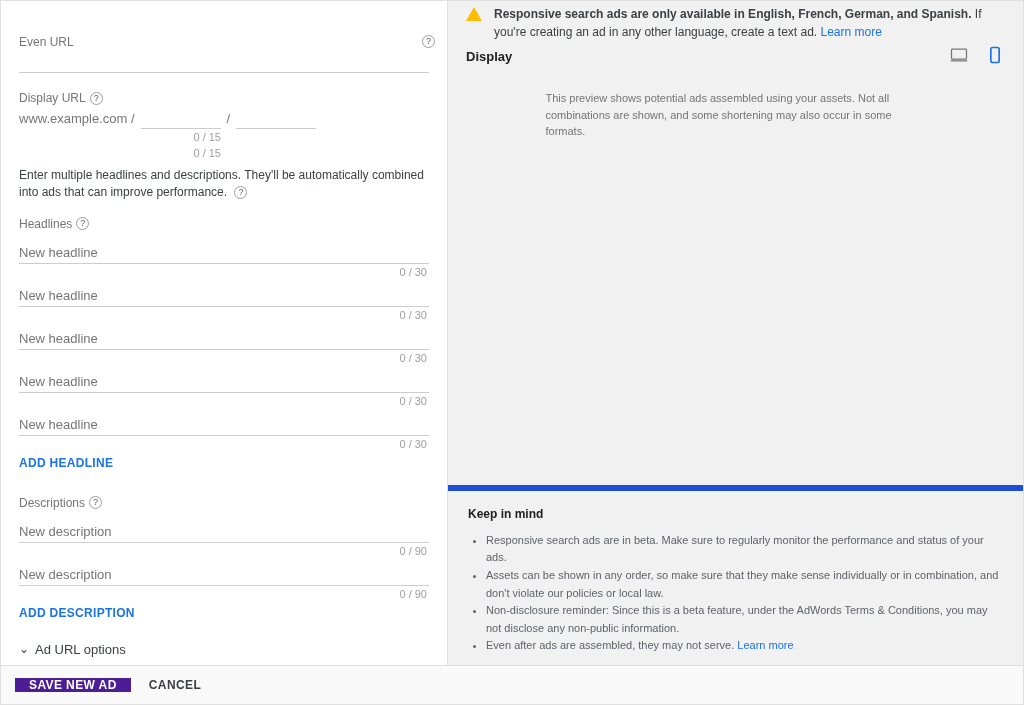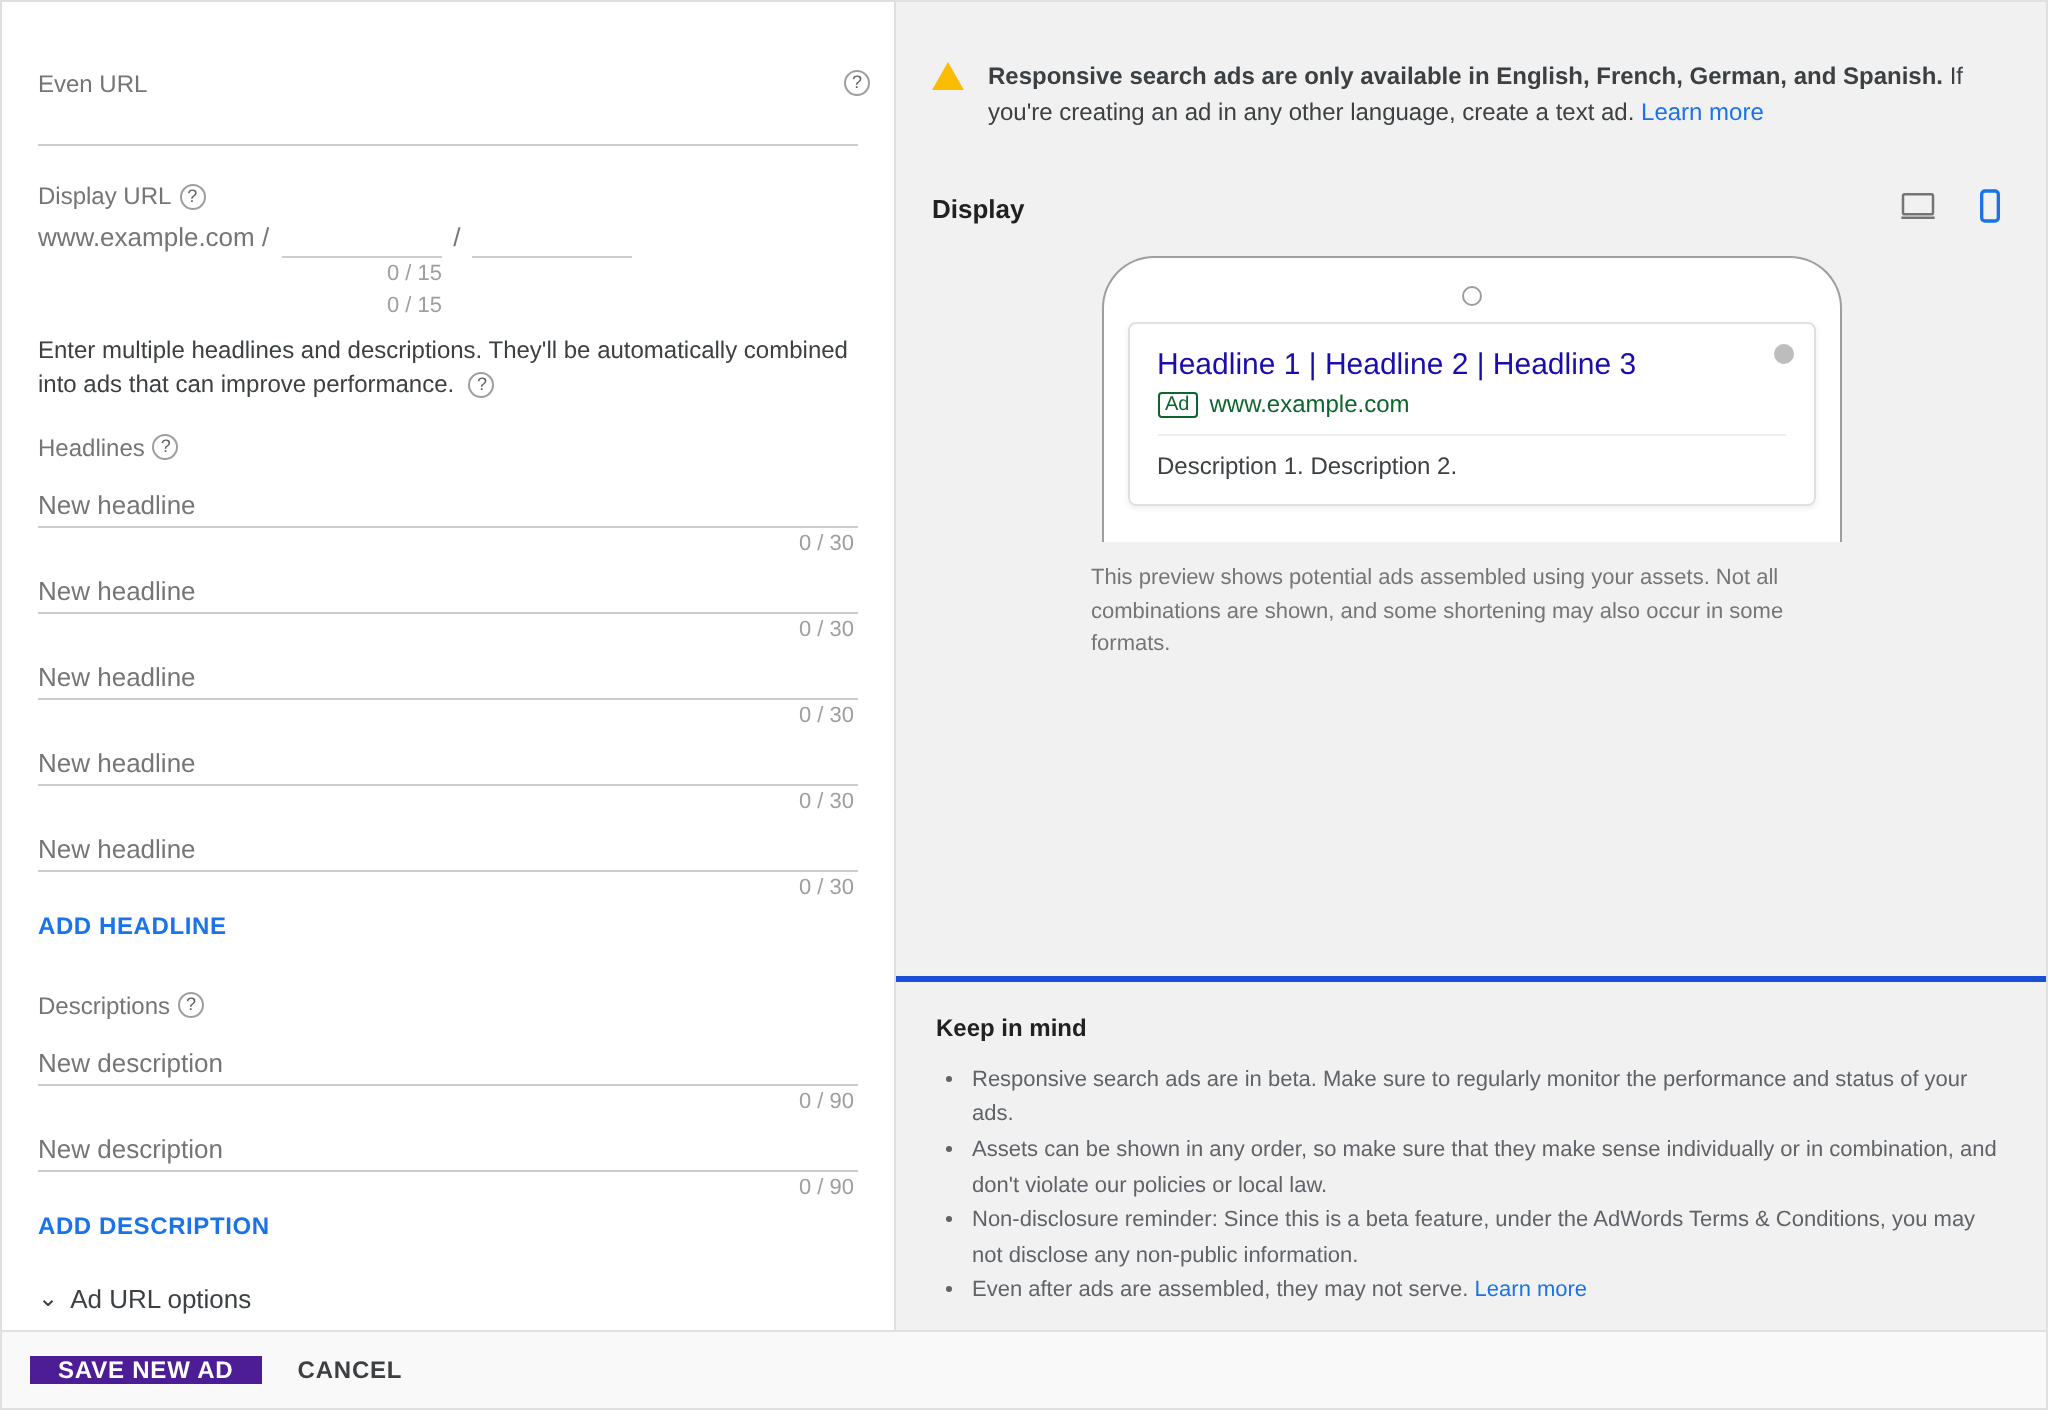--- a/index.html
+++ b/index.html
@@ -100,21 +100,21 @@
   }
   .chev { font-size:12px; }
 
   
   .right {
     flex:1; display:flex;flex-direction:column;background:#f1f1f1;
     min-width:0;
   }
   .banner {
     display:flex;align-items:flex-start;gap:12px;
-    padding:28px 18px;font-size:12px;color:#3c4043;line-height:1.5;
+    padding:4px 18px;font-size:12px;color:#3c4043;line-height:1.5;
   }
   .warn-icon {
     width:0;height:0;border-left:8px solid transparent;
     border-right:8px solid transparent;border-bottom:14px solid #fbbc04;
     margin-top:2px;flex-shrink:0;
   }
   .banner a { color:#1a73e8;text-decoration:none; }
   .preview-header {
     display:flex;align-items:center;justify-content:space-between;
     padding:0 18px 8px 18px;
@@ -144,21 +144,21 @@
   .ad-badge{border:1px solid #0d652d;color:#0d652d;font-size:10px;
     padding:0 3px;border-radius:2px;}
   .ad-url{color:#0d652d;font-size:12px;}
   .ad-desc{font-size:12px;color:#3c4043;border-top:1px solid #eee;padding-top:8px;}
   .info-dot{position:absolute;right:10px;top:10px;width:10px;height:10px;
     background:#bdbdbd;border-radius:50%;}
   .preview-note{font-size:11px;color:#757575;max-width:460px;text-align:left;
     margin-top:10px;padding:0 40px;line-height:1.5;}
 
   .keep-box{
-    border-top:3px solid #1d4ed8;padding:14px 20px 10px 20px;
+    border-top:6px solid #1d4ed8;padding:14px 20px 10px 20px;
     font-size:11px;color:#5f6368;line-height:1.6;background:#f1f1f1;
   }
   .keep-box h4{font-size:12px;color:#212121;font-weight:700;margin-bottom:8px;}
   .keep-box ul{padding-left:18px;}
   .keep-box a{color:#1a73e8;text-decoration:none;}
 
   
   .footer {
     border-top:1px solid #e0e0e0;padding:12px 14px;display:flex;
     align-items:center;gap:18px;background:#f9f9f9;
@@ -261,32 +261,20 @@
           </span>
           <span>
             <svg viewBox="0 0 24 24" class="mob">
                 <rect x="7" y="3" width="10" height="18" rx="2"></rect>
               </svg>
           </span>
         </div>
       </div>
 
       <div class="preview-area">
-        <div class="phone">
-          <div class="speaker"></div>
-          <div class="ad-card">
-            <div class="info-dot"></div>
-            <div class="ad-headline">Headline 1 | Headline 2 | Headline 3</div>
-            <div class="ad-url-row">
-              <span class="ad-badge">Ad</span>
-              <span class="ad-url">www.example.com</span>
-            </div>
-            <div class="ad-desc">Description 1. Description 2.</div>
-          </div>
-        </div>
         <div class="preview-note">This preview shows potential ads assembled using your assets. Not all combinations are shown, and some shortening may also occur in some formats.</div>
       </div>
 
       <div style="flex:1"></div>
 
       <div class="keep-box">
         <h4>Keep in mind</h4>
         <ul>
           <li>Responsive search ads are in beta. Make sure to regularly monitor the performance and status of your ads.</li>
           <li>Assets can be shown in any order, so make sure that they make sense individually or in combination, and don't violate our policies or local law.</li>

